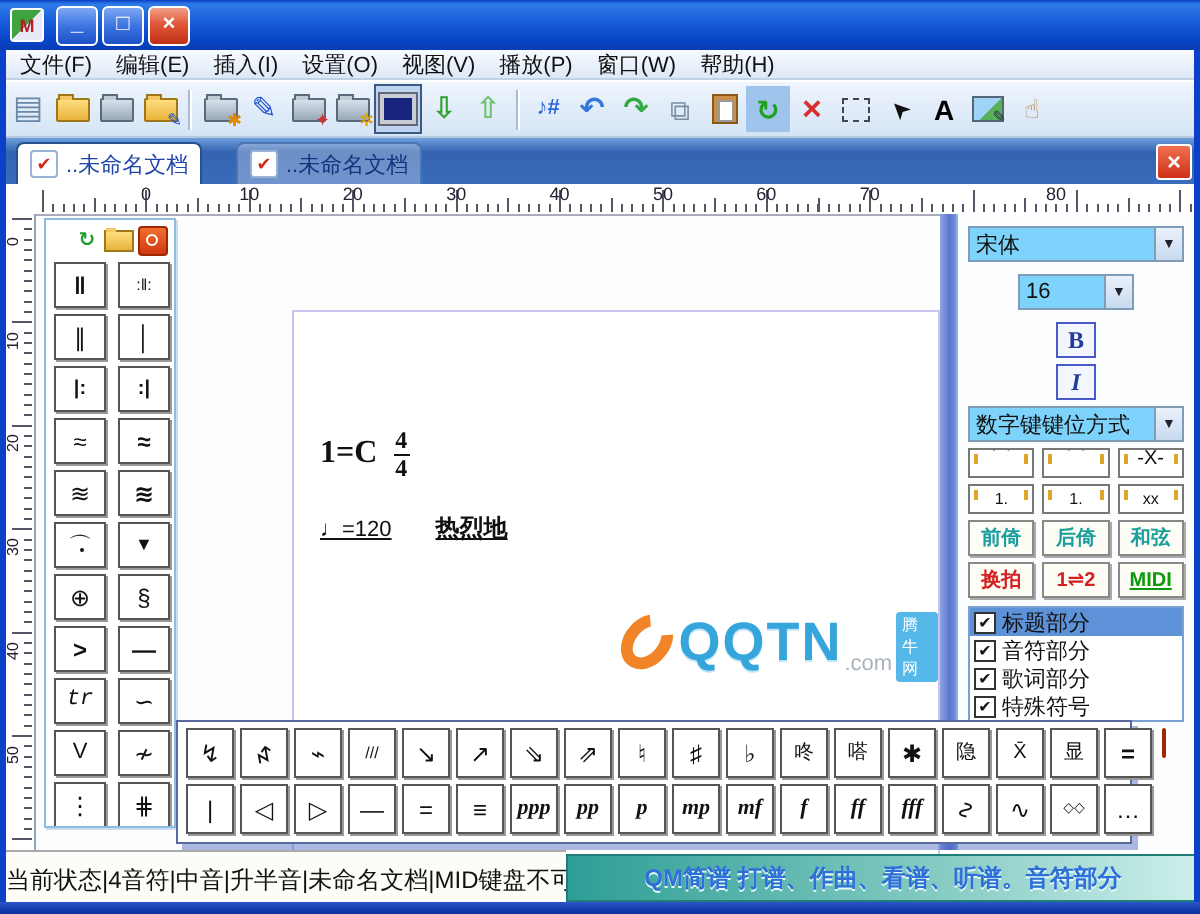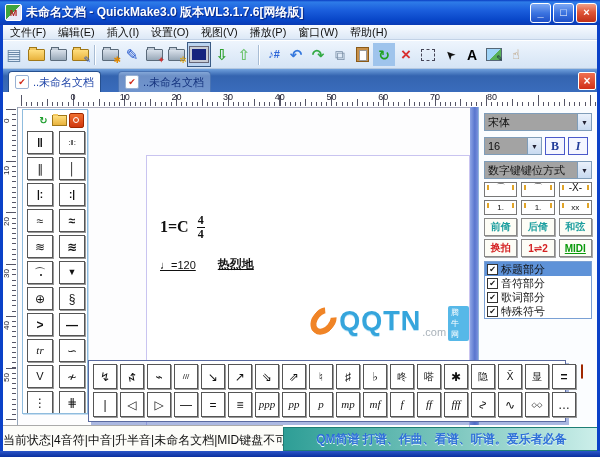--- a/index.html
+++ b/index.html
@@ -99,41 +99,41 @@
   .mini.refresh{color:#1E9E2E;font-weight:bold;}
   .minifolder{width:13px;height:9px;background:linear-gradient(180deg,#FFDE7E,#E8B23C);border:1px solid #A07818;position:relative;}
   .minifolder::before{content:"";position:absolute;left:0;top:-2px;width:5px;height:2px;background:#F2C860;}
   .chip{width:13px;height:13px;border-radius:2px;border:1px solid #A02800;
     background:linear-gradient(180deg,#F07030,#D03810);position:relative;}
   .chip::after{content:"";position:absolute;left:3px;top:3px;width:4px;height:4px;border:1.5px solid #fff;border-radius:50%;}
   #lpalette .pgrid{display:grid;grid-template-columns:24px 24px;gap:3px 8px;justify-content:center;padding-top:2px;}
   .pbtn{width:24px;height:21px;background:#fff;border:1px solid #555;box-shadow:1px 1px 0 #999;
     display:flex;align-items:center;justify-content:center;font-size:12px;color:#111;}
   .pbtn .g{line-height:1;}
-  .serifit{font-family:Liberation Serif, serif;font-style:italic;}
+  .serifit{font-family:Liberation Mono, monospace;font-style:italic;}
   .fermata{position:relative;}
   .fermata::after{content:"";position:absolute;left:50%;top:60%;width:2px;height:2px;background:#111;border-radius:50%;}
   .flipv{transform:scaleY(-1);display:inline-block;}
   .rot90{transform:rotate(90deg);display:inline-block;}
   
   #divider{position:absolute;left:470px;top:0;width:8px;height:318px;
     background:linear-gradient(90deg,#8CA4E4,#5876CE 60%,#7A92DC);}
   #toolbox{position:absolute;left:478px;top:0;width:119px;height:318px;background:#FBFDFF;
     border-left:1px solid #8FB4DC;box-sizing:border-box;padding:3px 5px;font-size:11px;}
   #tb-head{display:flex;align-items:center;justify-content:flex-end;gap:6px;height:16px;}
   #tb-title{color:#1A3A66;font-weight:bold;font-size:12px;}
   .radios{display:flex;gap:12px;justify-content:center;color:#93A2B2;height:16px;align-items:center;}
   .radio{display:flex;align-items:center;gap:3px;}
   .rdot{width:9px;height:9px;border:1px solid #9AA8B8;border-radius:50%;background:#fff;position:relative;}
   .rdot.sel::after{content:"";position:absolute;left:2px;top:2px;width:3px;height:3px;border-radius:50%;background:#7A8A9A;}
-  .combo{display:flex;align-items:center;border:1px solid #7F9DB9;background:#a3a3a3;height:16px;margin:3px 0;}
+  .combo{display:flex;align-items:center;border:1px solid #7F9DB9;background:#7dd3fc;height:16px;margin:3px 0;}
   .combo .val{flex:1;padding:0 3px;white-space:nowrap;overflow:hidden;font-size:11px;color:#111;}
   .combo .arrow{width:13px;height:100%;background:linear-gradient(180deg,#EAF1FB,#C8DAF0);
     border-left:1px solid #7F9DB9;font-size:7px;color:#223;display:flex;align-items:center;justify-content:center;}
-  #sizerow{display:flex;gap:3px;align-items:center;}
+  #sizerow{display:flex;gap:3px;align-items:center;flex-direction:column;}
   #sizerow .combo{width:56px;}
   .bi{width:18px;height:16px;border:1px solid #4A5ACA;background:#F4F6FF;color:#223C9A;
     font-family:"Liberation Serif",serif;font-weight:bold;font-size:12px;
     display:flex;align-items:center;justify-content:center;}
   .bi.it{font-style:italic;}
   .trow{display:flex;gap:4px;margin:3px 0;}
   .sym{width:32px;height:13px;border:1px solid #777;background:#fff;position:relative;
     display:flex;align-items:center;justify-content:center;font-size:8px;color:#111;overflow:hidden;}
   .sym::before,.sym::after{content:"";position:absolute;top:2px;width:2px;height:5px;background:#E0A428;}
   .sym::before{left:2px;} .sym::after{right:2px;}
@@ -145,42 +145,41 @@
   .chk.sel{background:#5E92D8;}
   .box{width:9px;height:9px;border:1px solid #333;background:#fff;font-size:8px;line-height:9px;
     text-align:center;color:#111;font-weight:bold;}
   
   #bpalette{position:absolute;left:88px;top:253px;width:478px;height:62px;background:#fff;
     border:1px solid #5A6AA0;box-shadow:3px 3px 0 rgba(70,100,190,.45);z-index:6;padding:3px 0 0 4px;box-sizing:border-box;}
   .brow{display:flex;gap:3px;margin-bottom:3px;align-items:flex-start;}
   .bbtn{width:22px;height:23px;border:1px solid #555;box-shadow:1px 1px 0 #999;background:#fff;flex:0 0 auto;
     display:flex;align-items:center;justify-content:center;font-size:12px;color:#111;}
   .bbtn .g{line-height:1;}
-  .dyn{font-family:"Liberation Serif",serif;font-style:italic;font-weight:normal;font-size:11px;}
+  .dyn{font-family:"Liberation Serif",serif;font-style:italic;font-weight:bold;font-size:11px;}
   #bpalette .chip{margin-left:2px;}
   
   #statusbar{position:absolute;left:0;top:425px;width:600px;height:26px;}
   #status-left{position:absolute;left:0;top:0;width:283px;height:26px;background:#FCFCF8;
     border-top:1px solid #AAA;display:flex;align-items:flex-end;padding:0 0 2px 3px;box-sizing:border-box;
     font-size:12px;color:#111;white-space:nowrap;overflow:hidden;}
   #status-right{position:absolute;left:283px;top:2px;width:317px;height:24px;
     background:linear-gradient(90deg,#2E9E96,#7FC8C0 55%,#CDEFEA);border:1px solid #1E7E76;box-sizing:border-box;
     display:flex;align-items:center;justify-content:center;font-size:12px;font-weight:bold;color:#2E6FD8;
     text-shadow:0 1px 0 #E4FBF6;white-space:nowrap;}
   #bottomborder{position:absolute;left:0;top:451px;width:600px;height:6px;
     background:linear-gradient(180deg,#2B55C8,#0A2F9E);}
   #borderL,#borderR{position:absolute;top:25px;width:3px;height:426px;background:#0B41C8;z-index:9;}
   #borderL{left:0;} #borderR{right:0;}
 </style>
 </head>
 <body>
 
 <div id="titlebar">
   <div id="app-icon">M</div>
-  <div id="title-text">未命名文档 - QuickMake3.0 版本WL3.1.7.6[网络版]</div>
   <div class="winbtn">_</div>
   <div class="winbtn">□</div>
   <div class="winbtn close">×</div>
 </div>
 
 <div id="menubar">
     <span class="menu-item">文件(F)</span>
     <span class="menu-item">编辑(E)</span>
     <span class="menu-item">插入(I)</span>
     <span class="menu-item">设置(O)</span>
@@ -285,21 +284,21 @@
     <div class="mid"></div>
     <div class="major"></div>
 <span class="hnum" style="left: 73px;">0</span>
     <span class="hnum" style="left: 124.7px;">10</span>
     <span class="hnum" style="left: 176.4px;">20</span>
     <span class="hnum" style="left: 228.1px;">30</span>
     <span class="hnum" style="left: 279.8px;">40</span>
     <span class="hnum" style="left: 331.5px;">50</span>
     <span class="hnum" style="left: 383.2px;">60</span>
     <span class="hnum" style="left: 434.9px;">70</span>
-    <span class="hnum" style="left: 472px; padding-left: 40px;">80</span>
+    <span class="hnum" style="left: 508px; padding-left: 40px;">80</span>
   </div>
 
 <div id="main">
   <div id="vruler">
     <div class="minor"></div>
       <div class="major"></div>
   <span class="vnum" style="top: 16px;">0</span>
       <span class="vnum" style="top: 67.7px;">10</span>
       <span class="vnum" style="top: 119.4px;">20</span>
       <span class="vnum" style="top: 171.1px;">30</span>
@@ -588,17 +587,17 @@
         </div>
         <div class="bbtn">
           <span class="g">…</span>
         </div>
       </div>
   </div>
 </div>
 
 <div id="statusbar">
   <div id="status-left">当前状态|4音符|中音|升半音|未命名文档|MID键盘不可</div>
-  <div id="status-right">QM简谱 打谱、作曲、看谱、听谱。爱乐者必备</div>
+  <div id="status-right">QM简谱 打谱、作曲、看谱、听谱。音符部分</div>
 </div>
 <div id="bottomborder"></div>
 <div id="borderL"></div>
 <div id="borderR"></div>
 
 </body></html>

